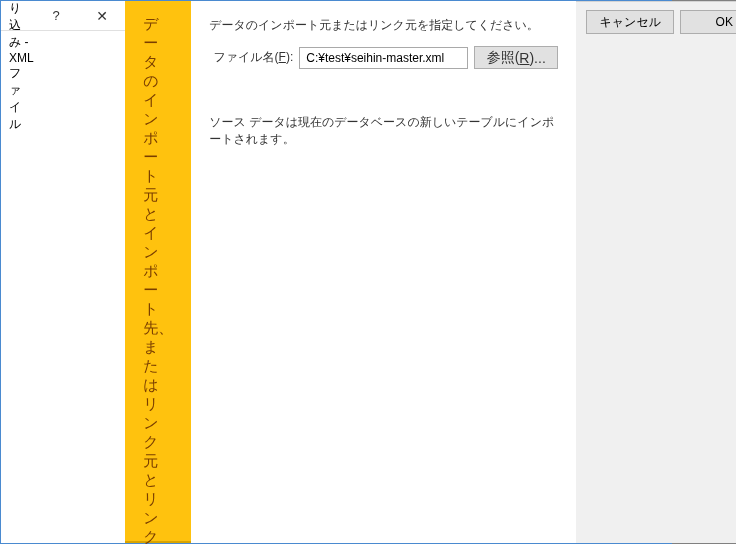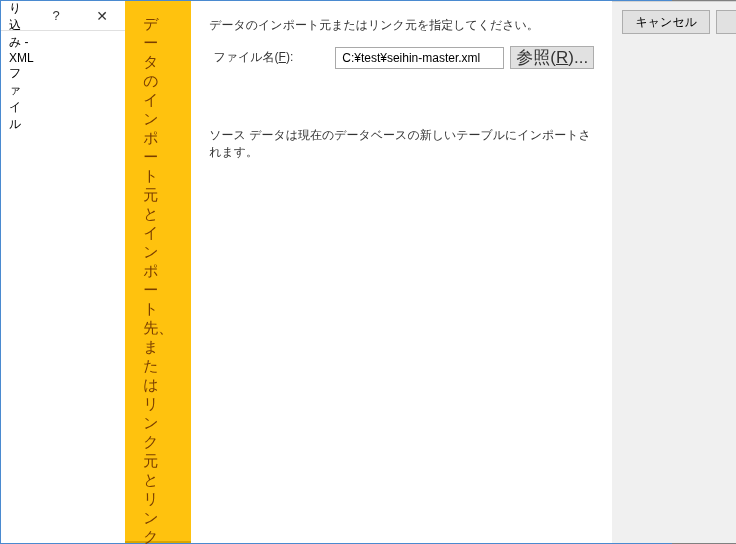--- a/index.html
+++ b/index.html
@@ -79,46 +79,45 @@
   }
   .file-label .ul { text-decoration: underline; }
   .file-input {
     flex: 1;
     height: 22px;
     border: 1px solid #a9a9a9;
     padding: 2px 6px;
     font-size: 12px;
     font-family: inherit;
     background: #ffffff;
-    margin-left: 36px;
   }
   .browse-btn {
     width: 84px;
     height: 23px;
     border: 1px solid #adadad;
     background: #e1e1e1;
-    font-size: 17px;
+    font-size: 14px;
     font-family: inherit;
     display: flex;
     align-items: center;
     justify-content: center;
     margin-left: 6px;
   }
   .browse-btn .ul { text-decoration: underline; }
   .arrow-annotation {
     position: absolute;
     left: 660px;
     top: 74px;
     width: 20px;
     height: 24px;
     pointer-events: none;
   }
   .note {
     font-size: 12px;
-    margin-top: 58px;
+    margin-top: 45px;
   }
   .footer {
     border-top: 1px solid #d4d4d4;
     padding: 8px 10px;
     display: flex;
     justify-content: flex-end;
     gap: 6px;
     background: #f0f0f0;
   }
   .footer-btn {

